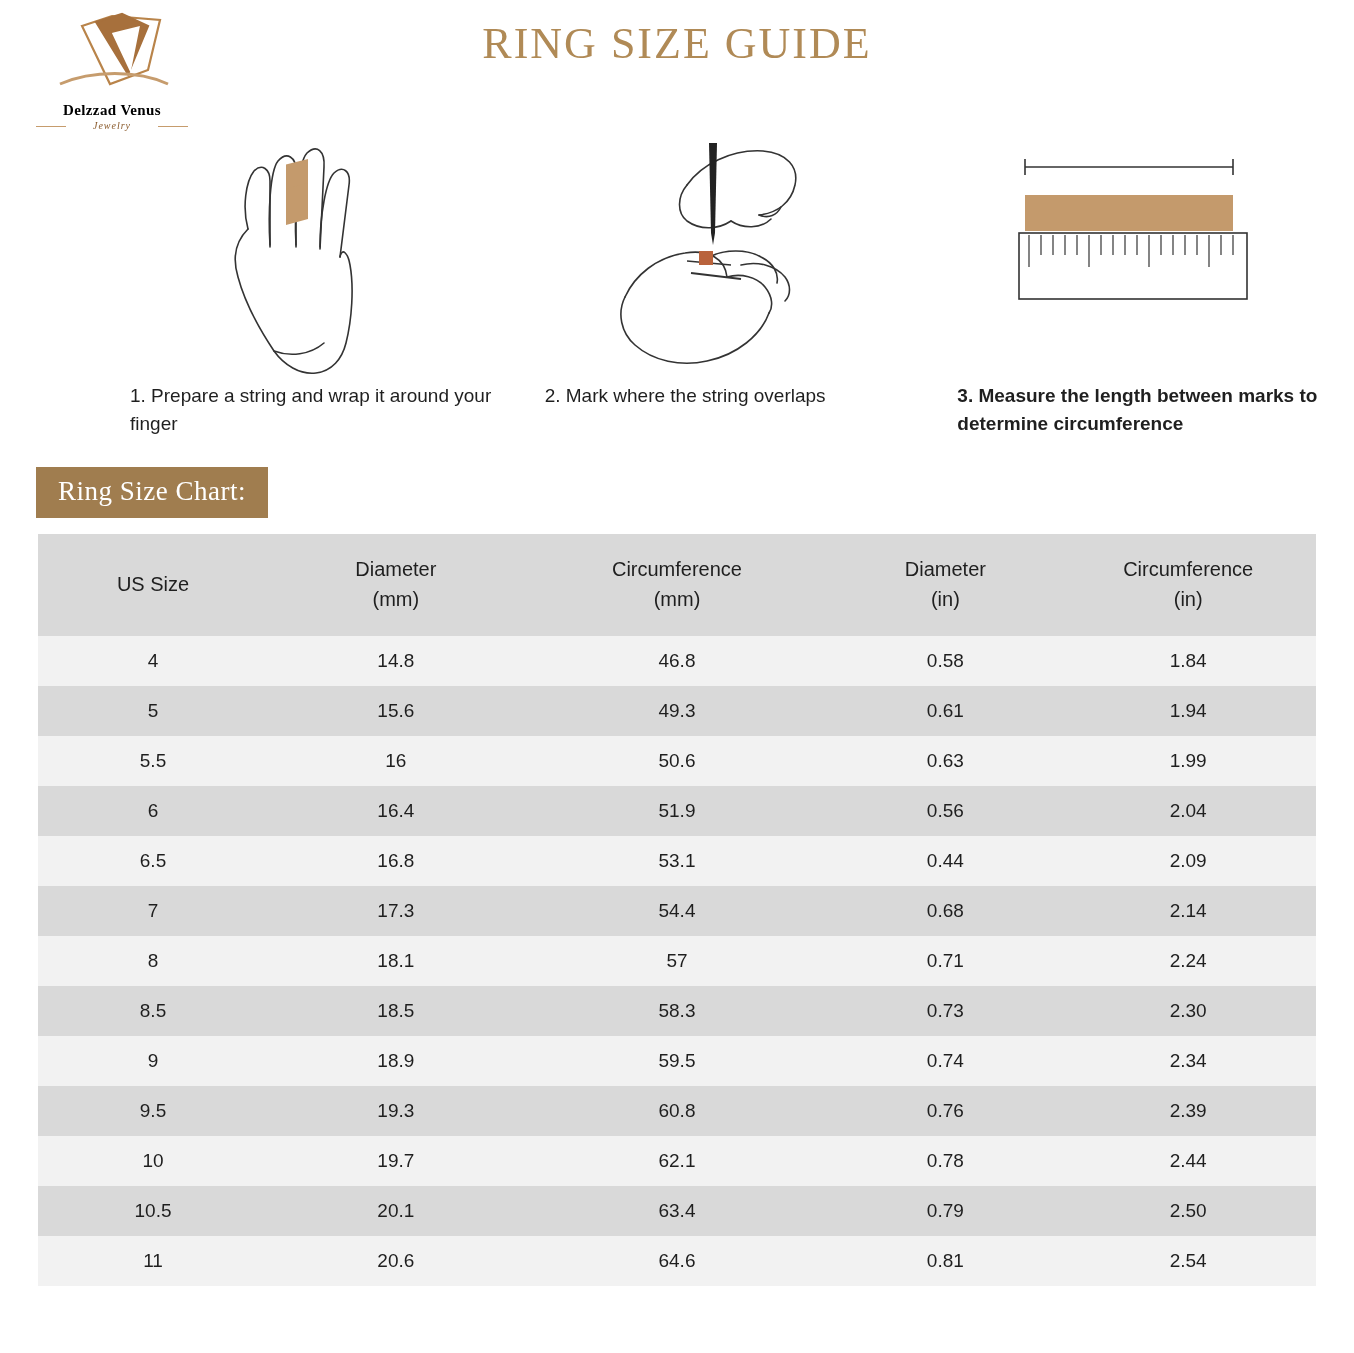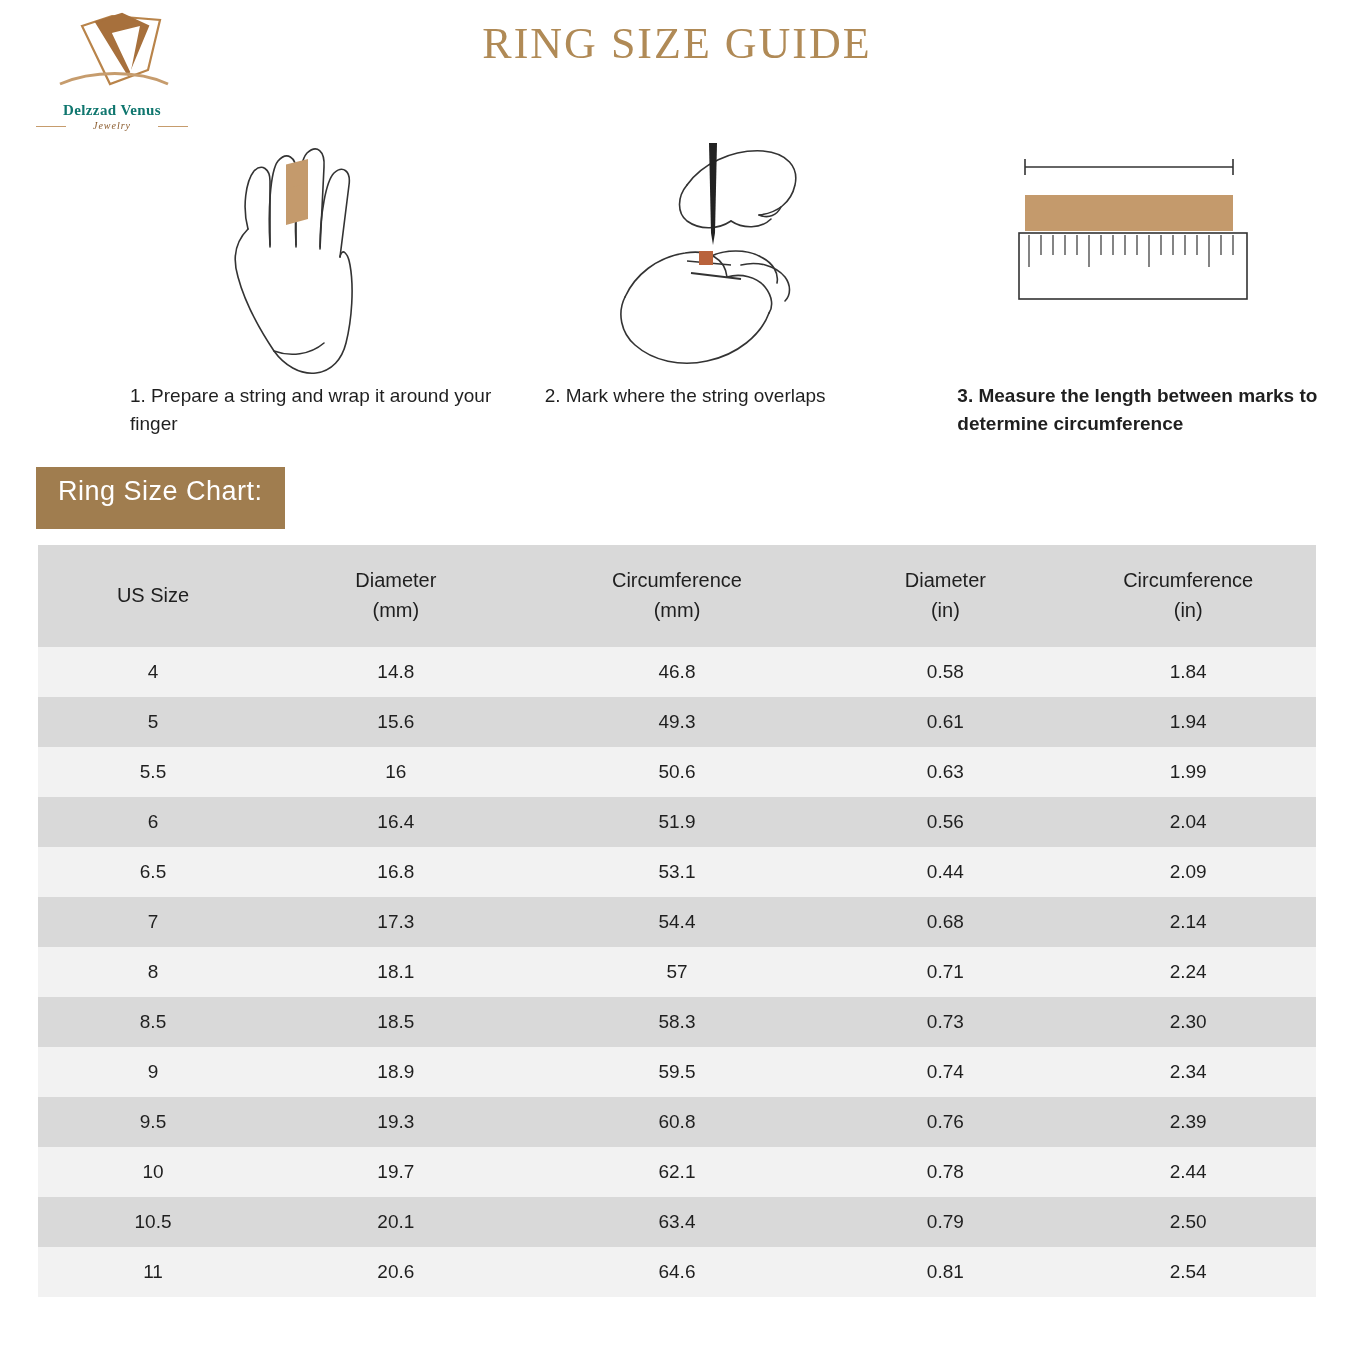--- a/index.html
+++ b/index.html
@@ -31,21 +31,21 @@
   .brand-mark {
     width: 120px;
     height: 92px;
     margin: 0 auto;
     position: relative;
   }
   .brand-name {
     font-family: "Liberation Serif", serif;
     font-size: 15px;
     font-weight: bold;
-    color: #0f766e;
+    color: #000000;
     letter-spacing: .4px;
     margin-top: 2px;
     text-align: center;
   }
   .brand-sub {
     font-family: "Liberation Serif", serif;
     font-size: 10px;
     font-style: italic;
     color: #8a5a2b;
     letter-spacing: 1px;
@@ -101,23 +101,23 @@
     padding-left: 6px;
   }
   .step:nth-child(1) .step-caption { padding-left: 10px; }
   .step:nth-child(3) .step-caption { padding-left: 0; font-weight: bold; }
 
   
   .section-label {
     display: inline-block;
     background: #a07d4f;
     color: #ffffff;
-    font-family: Liberation Sans, sans-serif;
+    font-family: Liberation Serif, serif;
     font-size: 27px;
-    padding: 9px 22px 22px 22px;
+    padding: 9px 22px 11px 22px;
     margin: 30px 0 16px 36px;
     letter-spacing: .5px;
   }
 
   
   table.size-chart {
     width: 1278px;
     margin: 0 auto;
     border-collapse: collapse;
     table-layout: fixed;

